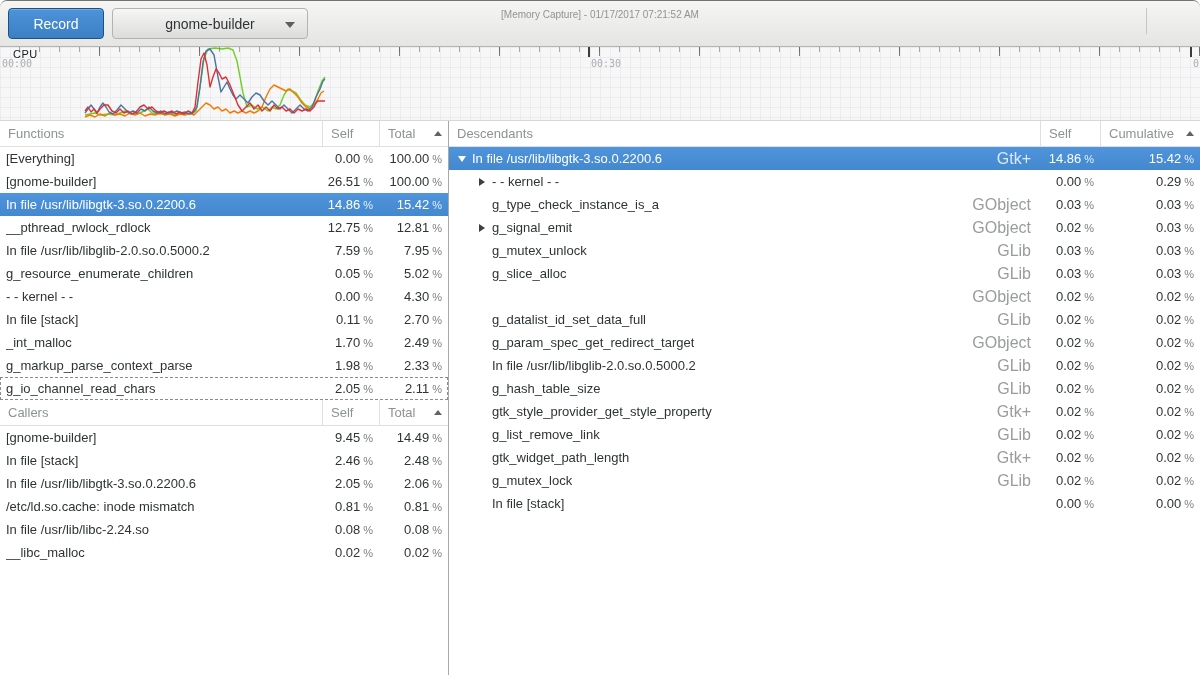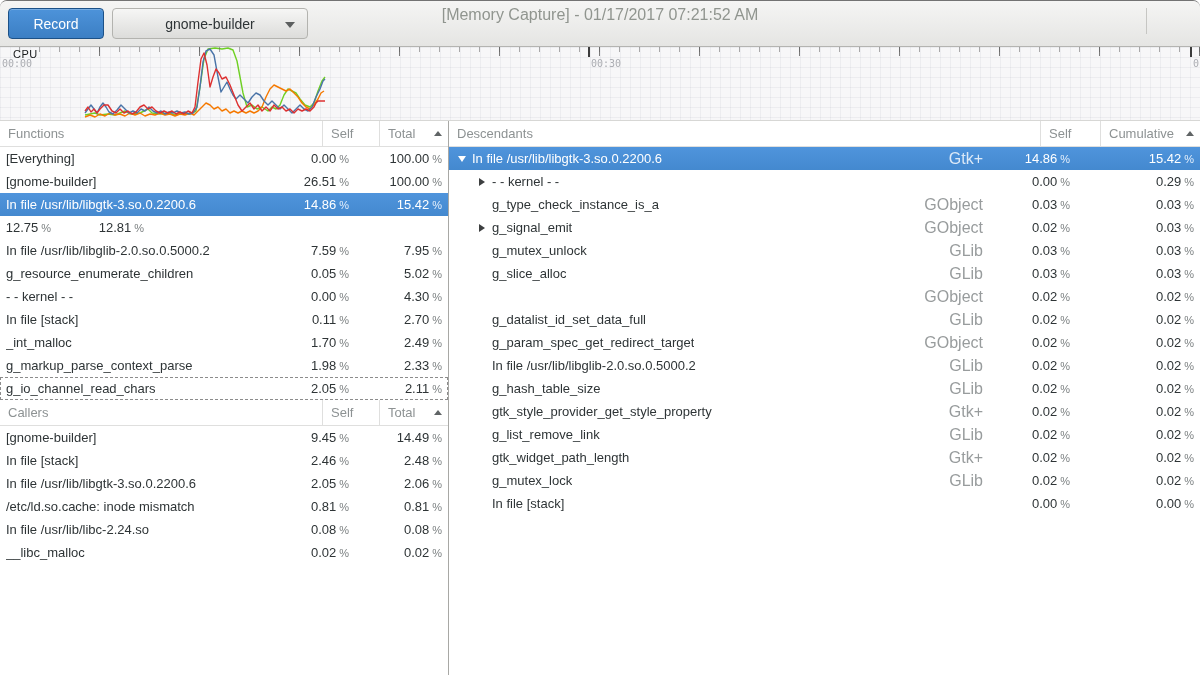--- a/index.html
+++ b/index.html
@@ -12,21 +12,21 @@
                background:linear-gradient(to bottom,#f5f5f4,#e5e5e3); border-bottom:1px solid #b4b4b1; }
   .btn { font-family:inherit; font-size:14px; border-radius:4px; cursor:pointer; }
   .record-btn { width:96px; height:31px; color:#ffffff; border:1px solid #1c5187;
                 background:linear-gradient(to bottom,#4d93da,#3c7fc4); box-shadow: inset 0 1px 0 rgba(255,255,255,.25); }
   .target-btn { position:relative; width:196px; height:31px; color:#2e3436; border:1px solid #b3b3af;
                 background:linear-gradient(to bottom,#f6f6f5,#dcdcda); display:flex; align-items:center; justify-content:center; }
   .caret { position:absolute; right:12px; top:13px; width:0; height:0;
            border-left:5px solid transparent; border-right:5px solid transparent; border-top:6px solid #5c5f5f; }
   .titles { position:absolute; left:50%; top:6px; transform:translateX(-50%); text-align:center; width:480px; }
   .title { font-size:13px; font-weight:bold; color:#2e3436; line-height:18px; }
-  .subtitle { font-size:16px; color:#90958f; line-height:15px; }
+  .subtitle { font-size:10px; color:#90958f; line-height:15px; }
   .hdr-right { margin-left:auto; display:flex; align-items:center; gap:10px;flex-direction:column; }
   .samples { font-size:13px; color:#5d6162; margin-right:4px; }
   .menu-btn { width:34px; height:31px; border:1px solid #b3b3af; border-radius:4px;
               background:linear-gradient(to bottom,#f6f6f5,#dcdcda); display:flex; align-items:center; justify-content:center; cursor:pointer; }
   .hamburger { width:14px; height:2px; background:#2e3436; position:relative; }
   .hamburger::before, .hamburger::after { content:''; position:absolute; left:0; width:14px; height:2px; background:#2e3436; }
   .hamburger::before { top:-5px; } .hamburger::after { top:5px; }
   .hdr-sep { width:1px; height:26px; background:#c6c6c3; }
   .win-btn { width:26px; height:26px; border:none; background:transparent; display:flex; align-items:center; justify-content:center; cursor:pointer; }
   .min-glyph { width:11px; height:2px; background:#34383a; margin-top:8px; }
@@ -50,21 +50,21 @@
   .left-pane { width:449px; border-right:1px solid #a8a8a5; }
   .right-pane { flex:1; min-width:0; }
   .thead { height:26px; display:flex; align-items:stretch; background:#fff; border-bottom:1px solid #dfdfde; color:#8d9293; font-size:13px; }
   .thead .hc { display:flex; align-items:center; }
   .hc-name { flex:1; padding-left:8px; min-width:0; }
   .hc-num { border-left:1px solid #dfdfde; padding:0 6px 0 8px; }
   .left-pane .hc-self { width:57px; } .left-pane .hc-total { width:69px; }
   .right-pane .hc-self { width:60px; } .right-pane .hc-total { width:100px; }
   .sort-arrow { margin-left:auto; width:0; height:0; border-left:4px solid transparent; border-right:4px solid transparent; border-bottom:5px solid #606465; }
 
-  .trow { height:23px; display:flex; align-items:center; font-size:13px; color:#2e3436;gap:24px; }
+  .trow { height:23px; display:flex; align-items:center; font-size:13px; color:#2e3436; }
   .trow.selected { background:linear-gradient(to bottom,#4f94dc,#4489cf); color:#ffffff; }
   .trow.focused { outline:1px dashed #8c8c8c; outline-offset:-1px; }
   .cell { overflow:hidden; white-space:nowrap; }
   .cell.name { flex:1; padding-left:6px; display:flex; align-items:center; min-width:0; }
   .cell.num { text-align:right; padding-right:6px; flex:none; }
   .left-pane .cell.self { width:57px; } .left-pane .cell.total { width:69px; }
   .right-pane .cell.self { width:60px; } .right-pane .cell.total { width:100px; }
   .unit { margin-left:3px; font-size:11px; color:#7d8283; }
   .trow.selected .unit { color:#e3eefb; }
   .badge { margin-left:auto; padding-right:9px; font-size:16px; color:#989c9d; flex:none; }
@@ -148,20 +148,23 @@
             <div class="cell num total"><span class="val">100.00</span><span class="unit">%</span></div>
           </div>
           <div class="trow selected">
             <div class="cell name">
               <span class="nametext">In file /usr/lib/libgtk-3.so.0.2200.6</span>
             </div>
             <div class="cell num self"><span class="val">14.86</span><span class="unit">%</span></div>
             <div class="cell num total"><span class="val">15.42</span><span class="unit">%</span></div>
           </div>
           <div class="trow">
+            <div class="cell name">
+              <span class="nametext">__pthread_rwlock_rdlock</span>
+            </div>
             <div class="cell num self"><span class="val">12.75</span><span class="unit">%</span></div>
             <div class="cell num total"><span class="val">12.81</span><span class="unit">%</span></div>
           </div>
           <div class="trow">
             <div class="cell name">
               <span class="nametext">In file /usr/lib/libglib-2.0.so.0.5000.2</span>
             </div>
             <div class="cell num self"><span class="val">7.59</span><span class="unit">%</span></div>
             <div class="cell num total"><span class="val">7.95</span><span class="unit">%</span></div>
           </div>

